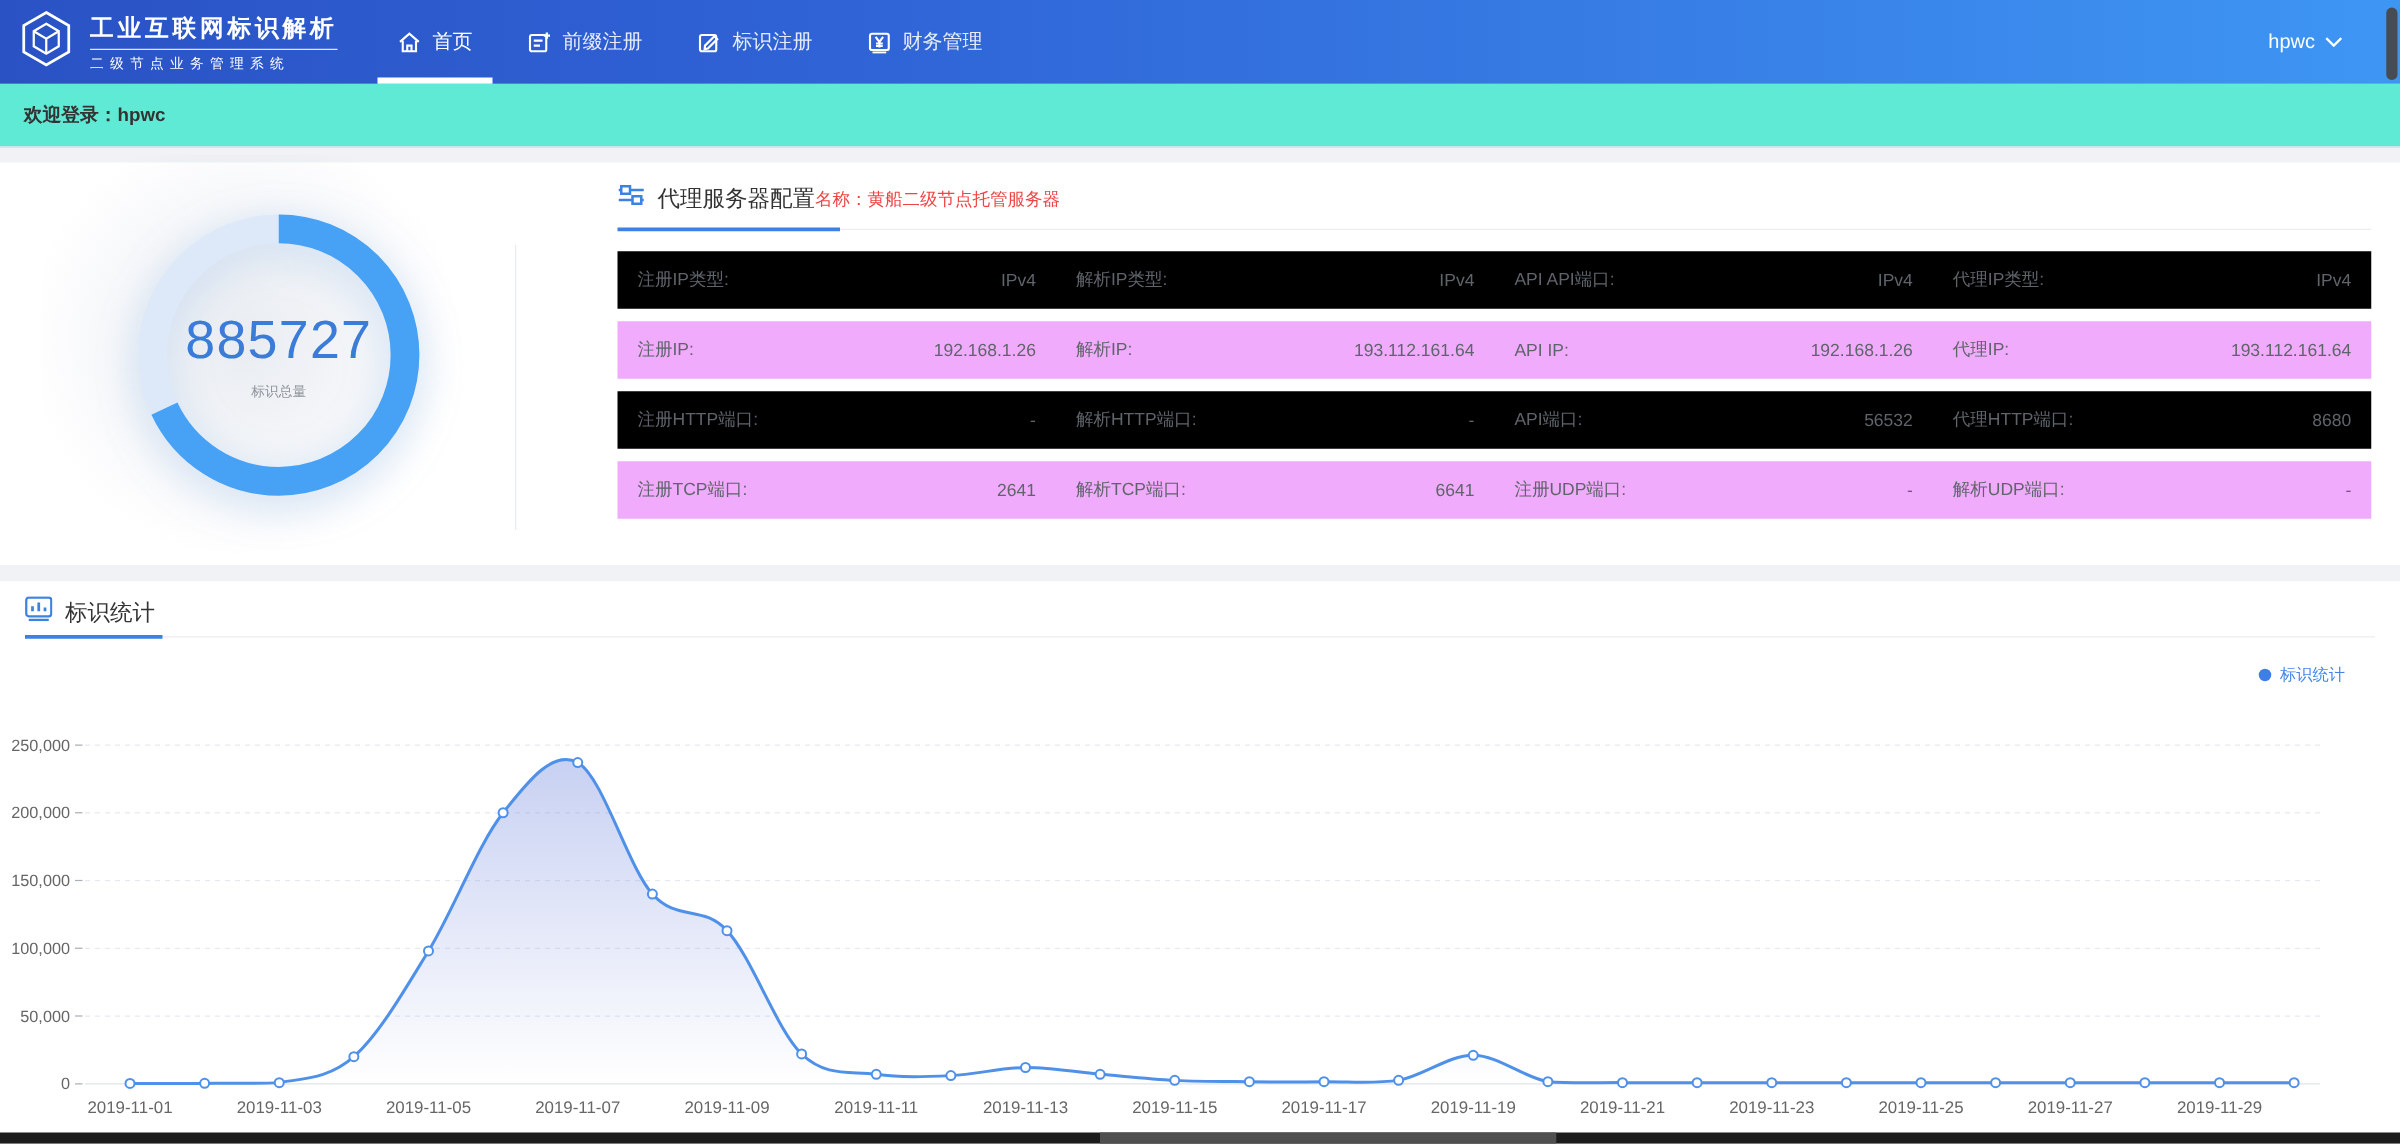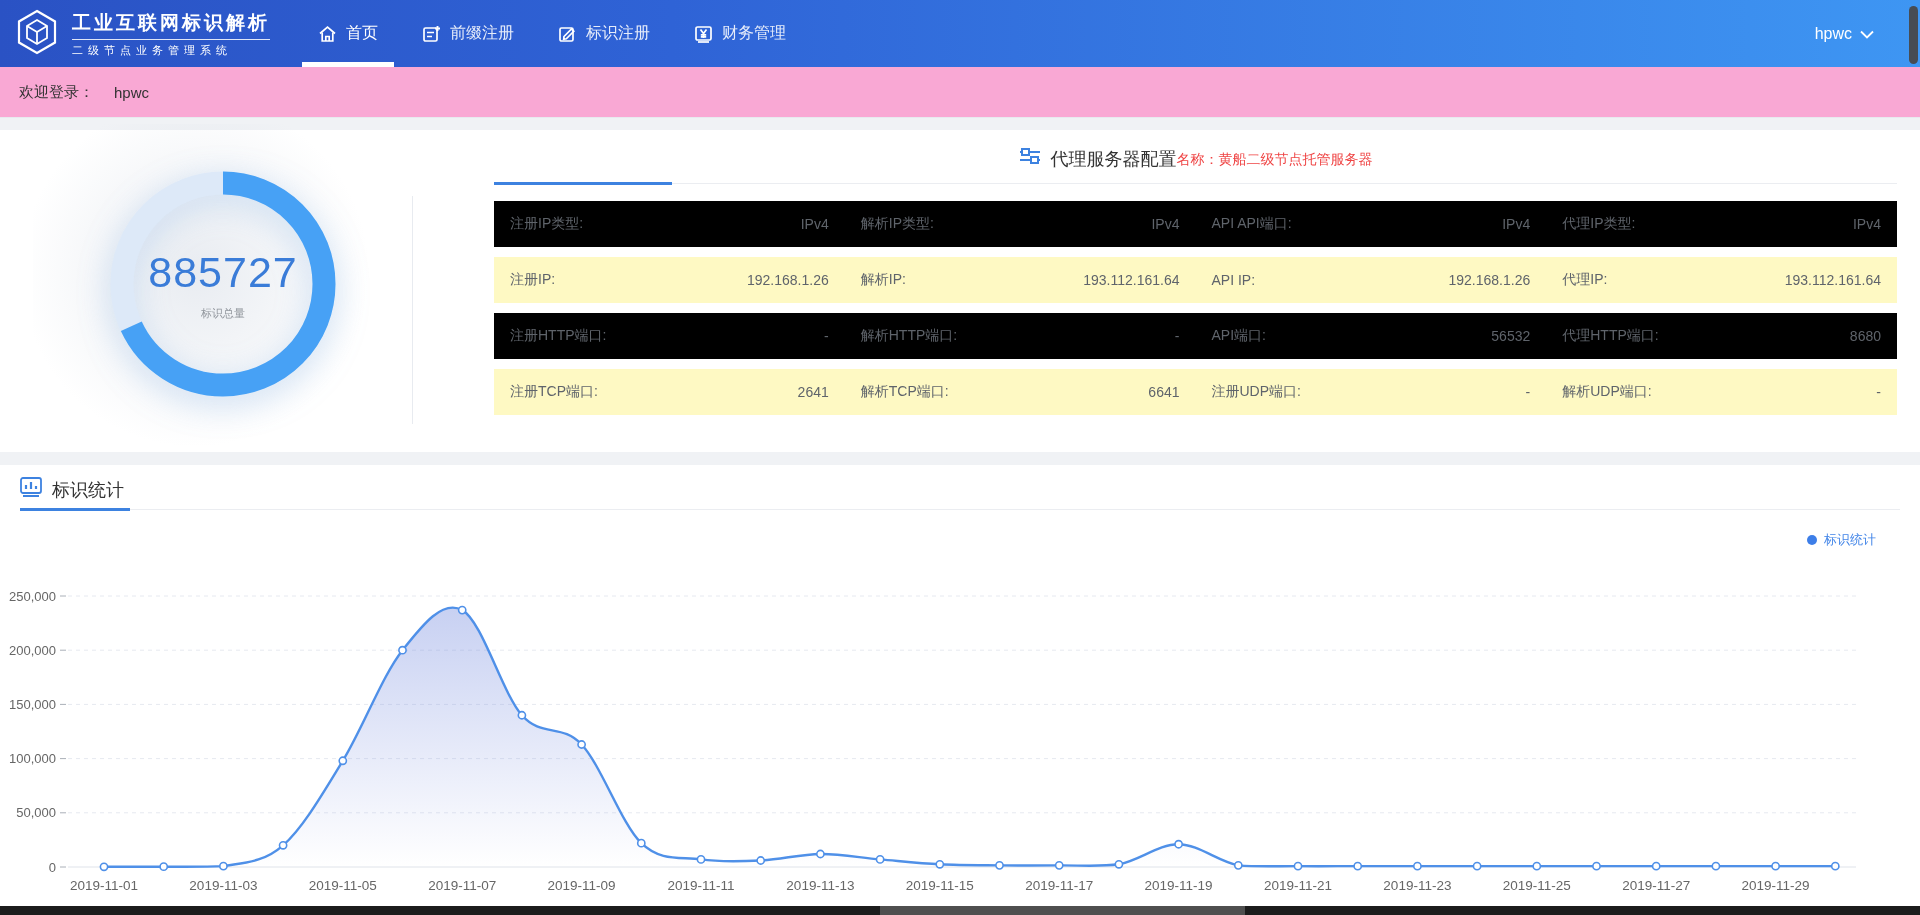--- a/index.html
+++ b/index.html
@@ -30,49 +30,48 @@
   .nav-item.active::after {
     content:""; position:absolute; left:6px; right:6px; bottom:0; height:5px; background:#fff;
   }
   .user-menu {
     margin-left:auto; display:flex; align-items:center; gap:8px;
     padding:0 46px 0 20px; font-size:16px; color:#fff; cursor:pointer;
   }
 
   
   .welcome-bar {
-    height:51px; background:#f9a8d4; display:flex; align-items:center;
-    padding-left:19px; font-size:15px; font-weight:normal; color:#333;
+    height:51px; background:#5eead4; display:flex; align-items:center;
+    padding-left:19px; font-size:15px; font-weight:bold; color:#333;
     border-bottom:1px solid #e8eaef;
-    gap:20px;
   }
 
   
   .panel { background:#fff; position:relative; }
   .panel-top { margin-top:12px; height:322px; }
   .donut-wrap { position:absolute; left:93px; top:24px; width:260px; height:260px; }
   .donut-glow { position:absolute; left:-60px; top:-30px; width:360px; height:330px;
     background:radial-gradient(circle at 45% 45%, rgba(190,200,215,.35) 0%, rgba(190,200,215,0) 65%); }
   .donut-svg { position:absolute; left:0; top:0; filter:drop-shadow(0 8px 16px rgba(90,150,220,.28)); }
   .donut-center { position:absolute; left:0; top:0; width:260px; height:260px;
     display:flex; flex-direction:column; align-items:center; justify-content:center; gap:9px; }
   .donut-number { font-size:43px; color:#3a7cd8; letter-spacing:1px; }
   .donut-label { font-size:11px; color:#8f949b; }
   .v-divider { position:absolute; left:412px; top:66px; width:1px; height:228px; background:#e8ebf0; }
 
   .config { position:absolute; left:494px; right:23px; top:16px; }
-  .config-header { display:flex; justify-content:center; align-items:flex-end; }
+  .config-header { display:flex; justify-content:flex-start; align-items:flex-end; }
   .config-title-wrap { display:flex; align-items:center; gap:10px; font-size:18px; color:#333; }
   .server-name { font-size:14px; color:#ef4444; padding-bottom:2px; }
   .title-underline { margin-top:12px; height:1px; background:#ebedf1; position:relative; }
   .title-underline .blue { position:absolute; left:0; top:-1px; width:178px; height:3px; background:#3d82e0; }
   .config-rows { margin-top:17px; }
   .cfg-row { display:flex; height:46px; margin-bottom:10px; }
   .cfg-row.odd  { background:#000000; }
-  .cfg-row.even { background:#fef9c3; }
+  .cfg-row.even { background:#f0abfc; }
   .cfg-cell { flex:1 1 0; display:flex; align-items:center; justify-content:space-between; padding:0 16px; }
   .cfg-label { font-size:14px; color:#5f646b; }
   .cfg-value { font-size:14px; color:#5f646b; }
 
   
   .panel-chart { margin-top:13px; height:450px; }
   .chart-header { position:absolute; left:20px; top:12px; display:flex; align-items:center; gap:10px;
     font-size:18px; color:#333; }
   .chart-underline { position:absolute; left:20px; right:20px; top:44px; height:1px; background:#ebedf1; }
   .chart-underline .blue { position:absolute; left:0; top:-1px; width:110px; height:3px; background:#3d82e0; }

